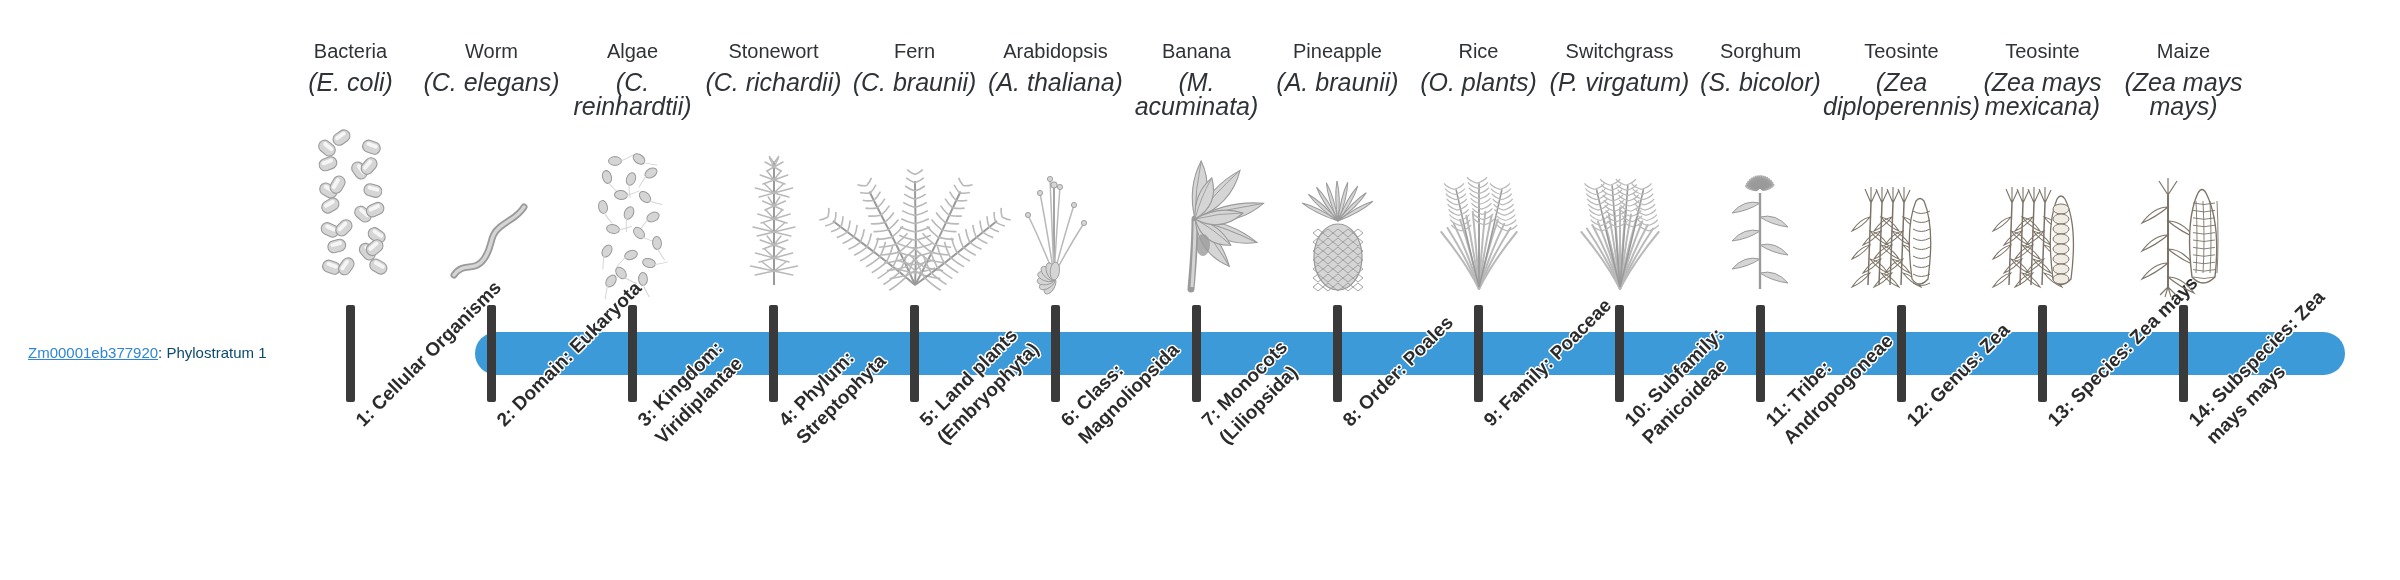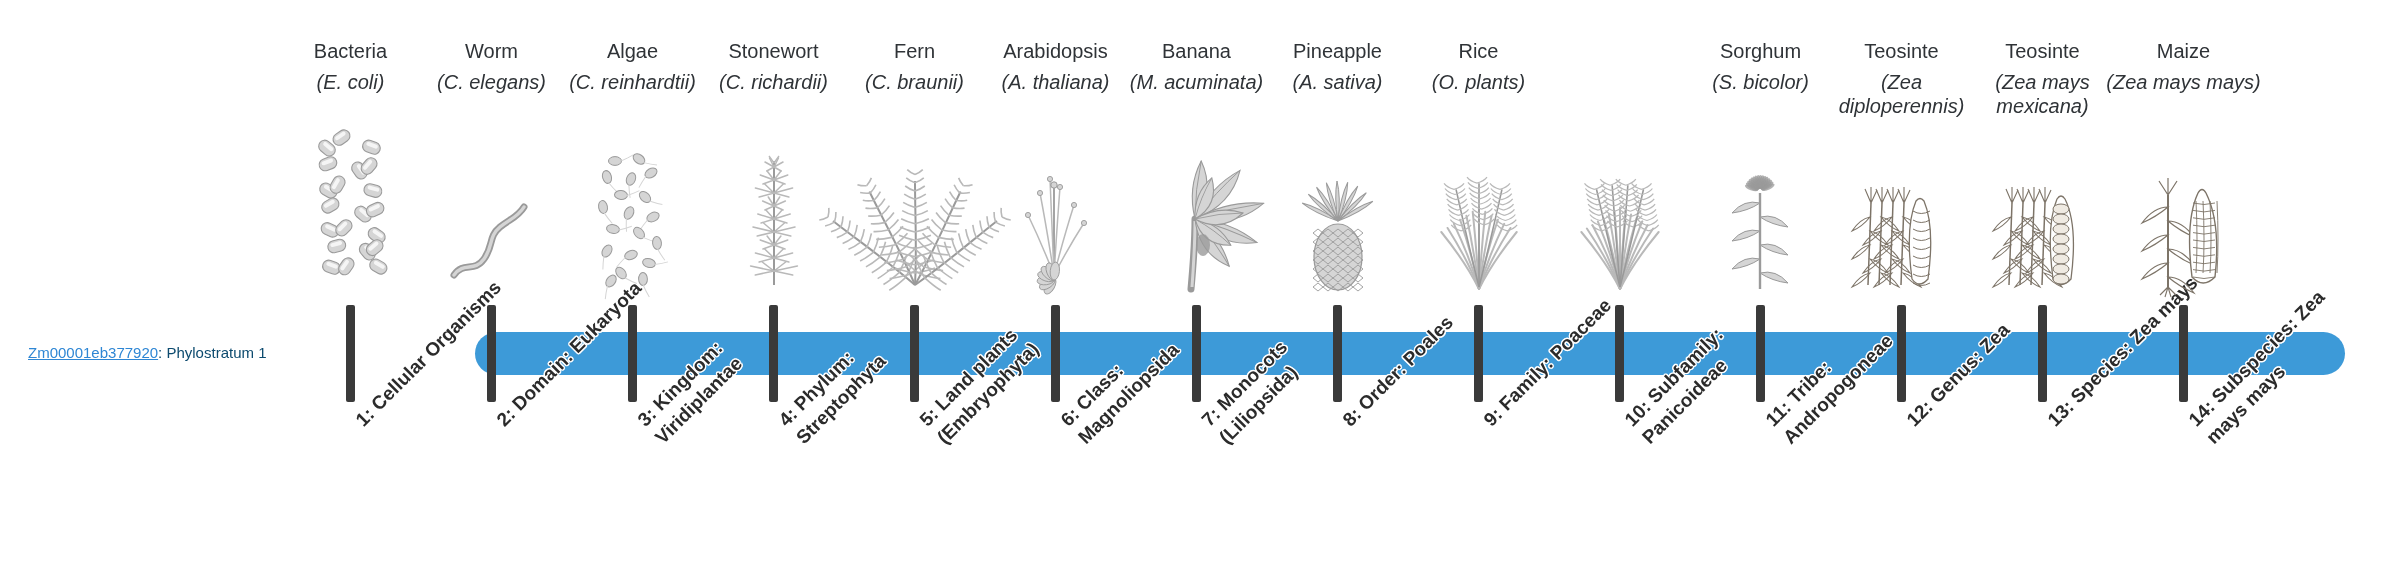--- a/index.html
+++ b/index.html
@@ -65,21 +65,21 @@
     text-align: center;
     color: #2f3337;
   }
   .common-name {
     font-size: 20px;
     line-height: 26px;
     white-space: nowrap;
   }
   .latin-name {
     margin-top: 6px;
-    font-size: 20px;
+    font-size: 25px;
     line-height: 24px;
     font-style: italic;
     color: #2f3337;
   }
 
   
   .art {
     position: absolute;
     top: 168px;
     left: 0;
@@ -661,21 +661,21 @@
   </svg>
      </div>
      <div class="tick"></div>
      <div class="strat-wrap">
        <div class="strat">7: Monocots (Liliopsida)</div>
      </div>
       </div>
       <div class="col" style="left: 1261px; text-decoration: underline;">
         <div class="col-head">
        <div class="common-name">Pineapple</div>
-       <div class="latin-name">(A. sativa)</div>
+       <div class="latin-name">(A. braunii)</div>
      </div>
      <div class="art">
        <svg width="76" height="126" viewBox="0 0 76 126">
     <g transform="translate(38,54) rotate(-62)">
       <path d="M0 0 q -4 -24 -1 -40 q 4 16 1 40 z" fill="#d5d5d5" stroke="#9a9a9a" stroke-width="1"></path>
             </g>
             <g transform="translate(38,54) rotate(-46.5)">
       <path d="M0 0 q -4 -24 -1 -40 q 4 16 1 40 z" fill="#d5d5d5" stroke="#9a9a9a" stroke-width="1"></path>
             </g>
             <g transform="translate(38,54) rotate(-31)">
@@ -793,20 +793,24 @@
             <path d="M68.26 54.7 q -7 -2 -10 -6 M68.26 54.7 q 7 -2 10 -6" stroke="#b9b9b9" stroke-width="1.2" fill="none"></path>
             <path d="M69.16 59.900000000000006 q -7 -2 -10 -6 M69.16 59.900000000000006 q 7 -2 10 -6" stroke="#b9b9b9" stroke-width="1.2" fill="none"></path>
           </svg>
      </div>
      <div class="tick"></div>
      <div class="strat-wrap">
        <div class="strat">9: Family: Poaceae</div>
      </div>
       </div>
       <div class="col" style="left: 1543px;">
+        <div class="col-head">
+       <div class="common-name">Switchgrass</div>
+       <div class="latin-name">(P. virgatum)</div>
+     </div>
      <div class="art">
        <svg width="84" height="122" viewBox="0 0 84 122">
             <path d="M42 118 Q 28.560000000000002 91.5 3.3599999999999994 61.000000000000014" stroke="#b9b9b9" stroke-width="2" fill="none" stroke-linecap="round"></path>
             <path d="M42 118 Q 30.48 89.75714285714287 8.879999999999995 57.51428571428573" stroke="#b9b9b9" stroke-width="2" fill="none" stroke-linecap="round"></path>
             <path d="M42 118 Q 32.4 88.01428571428572 14.399999999999999 54.02857142857144" stroke="#b9b9b9" stroke-width="2" fill="none" stroke-linecap="round"></path>
             <path d="M42 118 Q 34.32 86.27142857142857 19.92 50.54285714285715" stroke="#b9b9b9" stroke-width="2" fill="none" stroke-linecap="round"></path>
             <path d="M42 118 Q 36.24 84.52857142857144 25.439999999999998 47.057142857142864" stroke="#b9b9b9" stroke-width="2" fill="none" stroke-linecap="round"></path>
             <path d="M42 118 Q 38.16 82.78571428571429 30.96 43.571428571428584" stroke="#b9b9b9" stroke-width="2" fill="none" stroke-linecap="round"></path>
             <path d="M42 118 Q 40.08 81.04285714285714 36.48 40.085714285714296" stroke="#b9b9b9" stroke-width="2" fill="none" stroke-linecap="round"></path>
             <path d="M42 118 Q 42 79.30000000000001 42 36.60000000000001" stroke="#b9b9b9" stroke-width="2" fill="none" stroke-linecap="round"></path>

